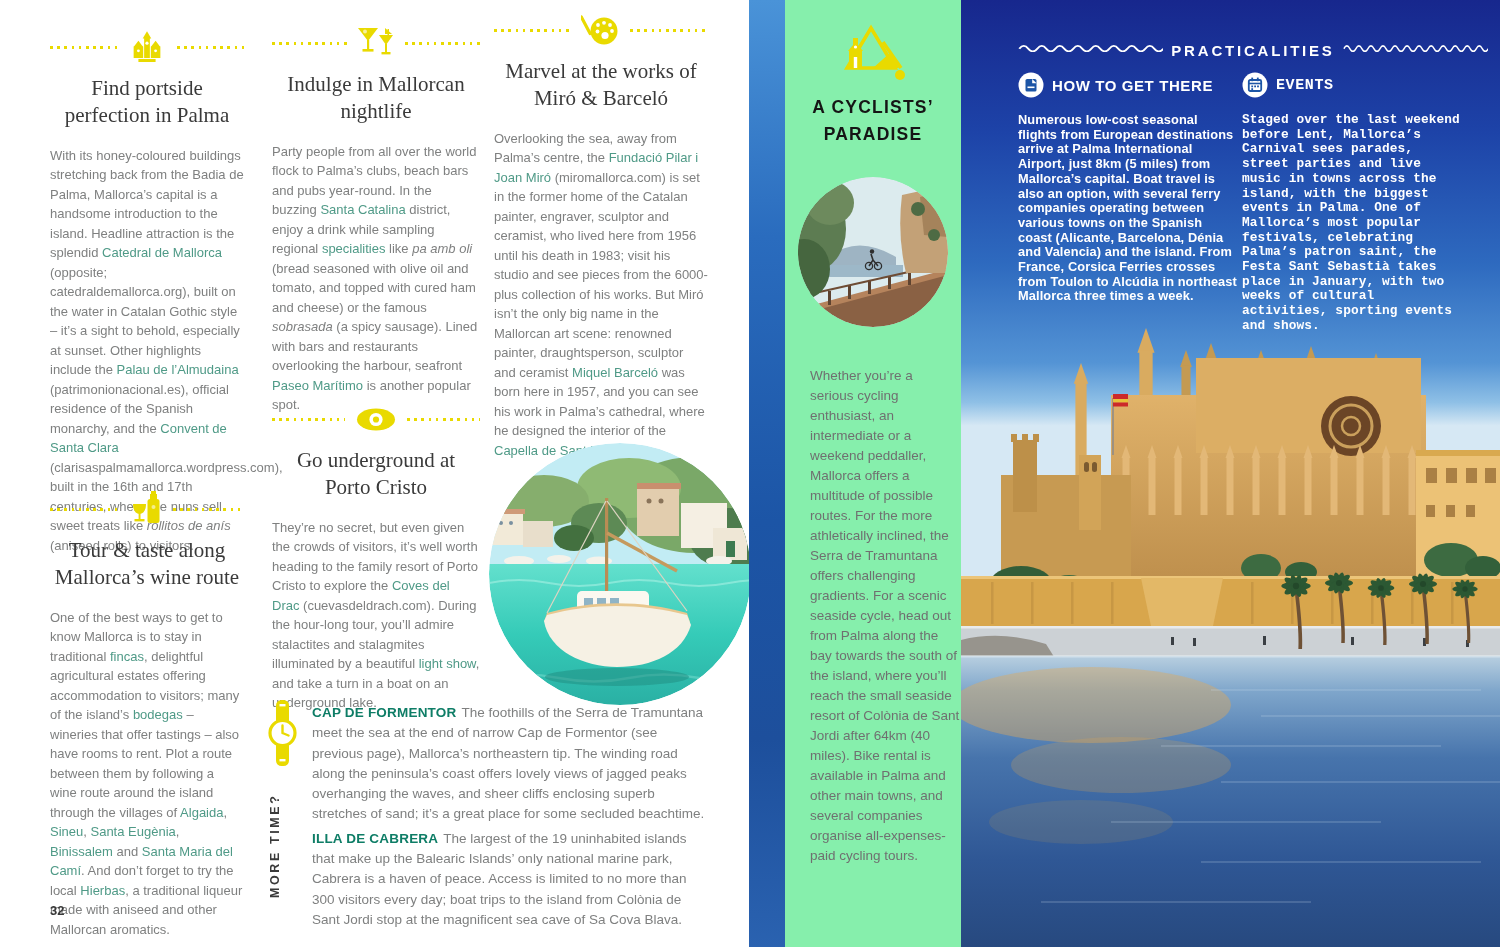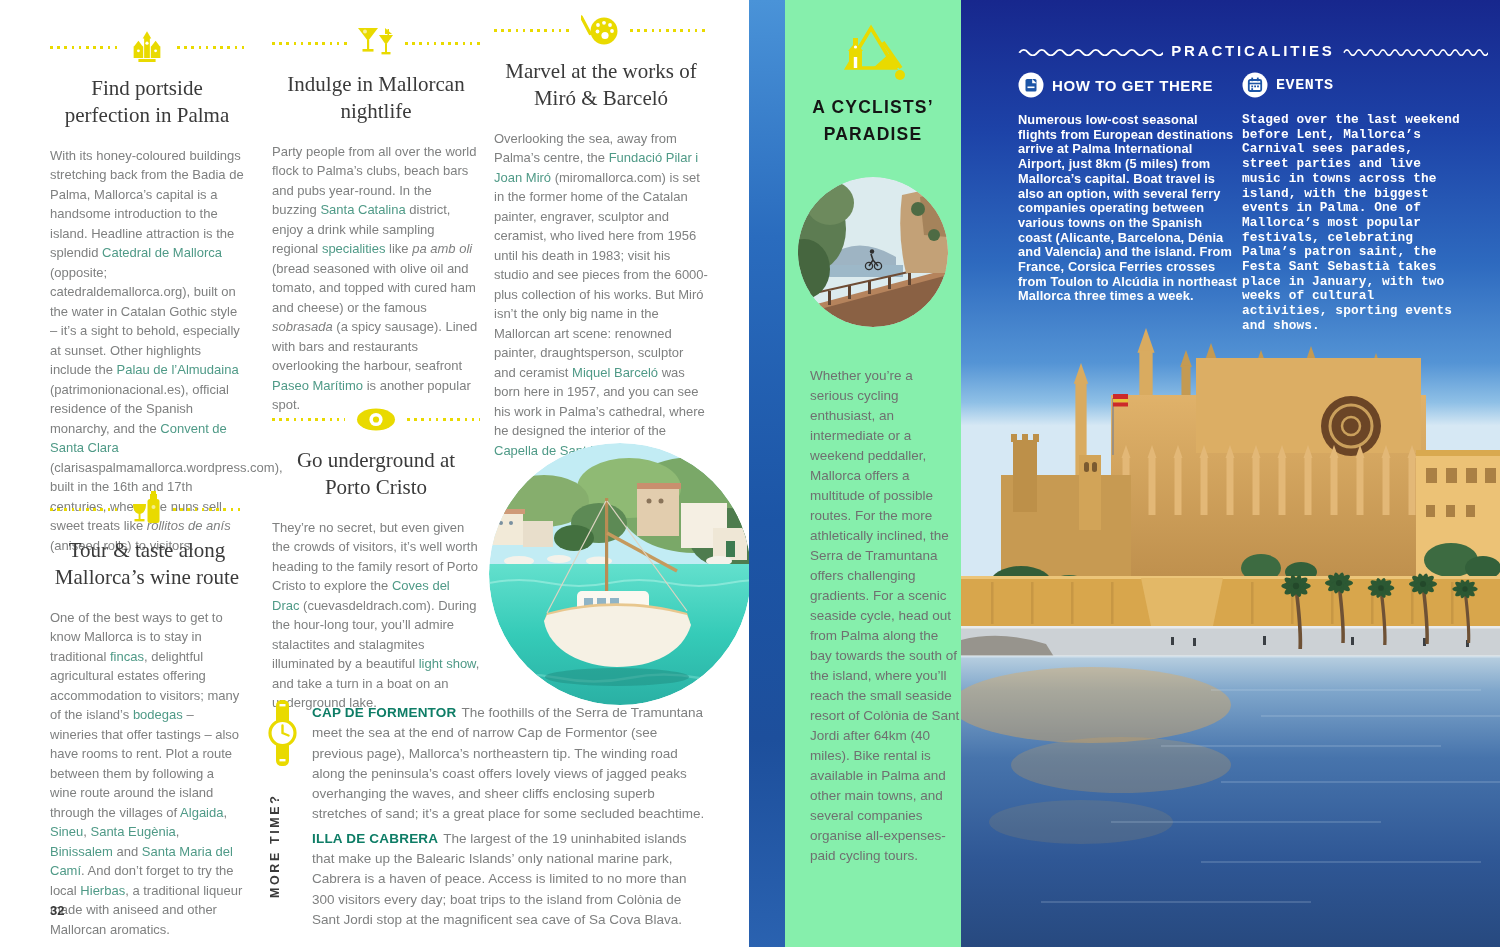--- a/index.html
+++ b/index.html
@@ -33,21 +33,21 @@
   .cyc{position:absolute;left:785px;top:0;width:176px;height:947px;background:#86efac;}
   .cyc-icon{position:absolute;left:0;right:0;top:24px;display:flex;justify-content:center;}
   .cyc-title{position:absolute;left:13px;right:13px;top:94px;text-align:center;font-weight:bold;
              font-size:17.5px;line-height:1.55;letter-spacing:1.2px;color:#151515;}
   .cyc-body{position:absolute;left:16px;top:352px;width:150px;color:#6f7070;
             font-size:13.5px;line-height:20px;margin-left:9px;}
   
   .photo{position:absolute;left:961px;top:0;width:539px;height:947px;overflow:hidden;}
   .scene{position:absolute;left:0;top:0;width:539px;height:947px;}
   .prac{position:absolute;left:0;top:0;width:539px;color:#fff;}
-  .prac-head{position:absolute;left:57px;right:12px;top:42px;display:flex;align-items:center;gap:8px;}
+  .prac-head{position:absolute;left:57px;right:12px;top:42px;display:flex;align-items:flex-start;gap:8px;}
   .prac-title{font-weight:bold;font-size:15px;letter-spacing:2.8px;white-space:nowrap;}
   .wave{flex:1;height:10px;}
   .prac-col{position:absolute;top:72px;width:220px;}
   .prac-sec-head{display:flex;align-items:center;gap:8px;font-weight:bold;font-size:15px;
                  letter-spacing:.6px;white-space:nowrap;}
   .prac-col p{margin:15px 0 0;font-weight:bold;font-size:12.8px;line-height:14.7px;letter-spacing:.1px;}
 </style>
 </head>
 <body>
 

